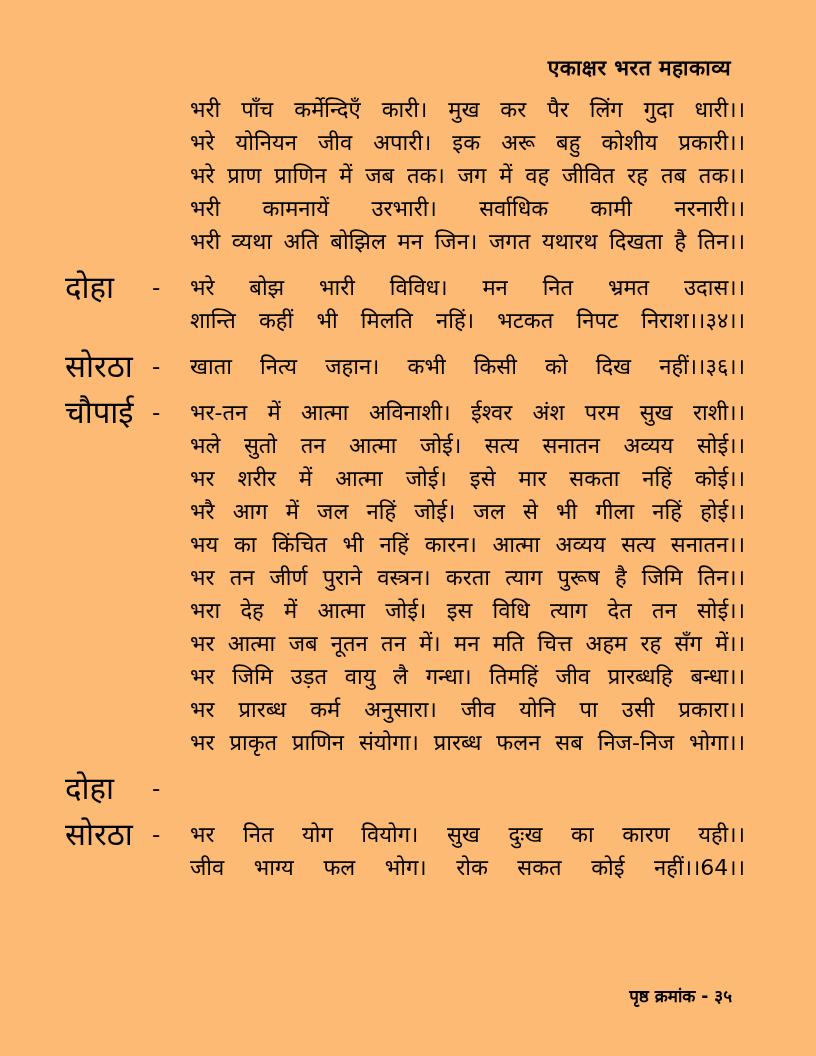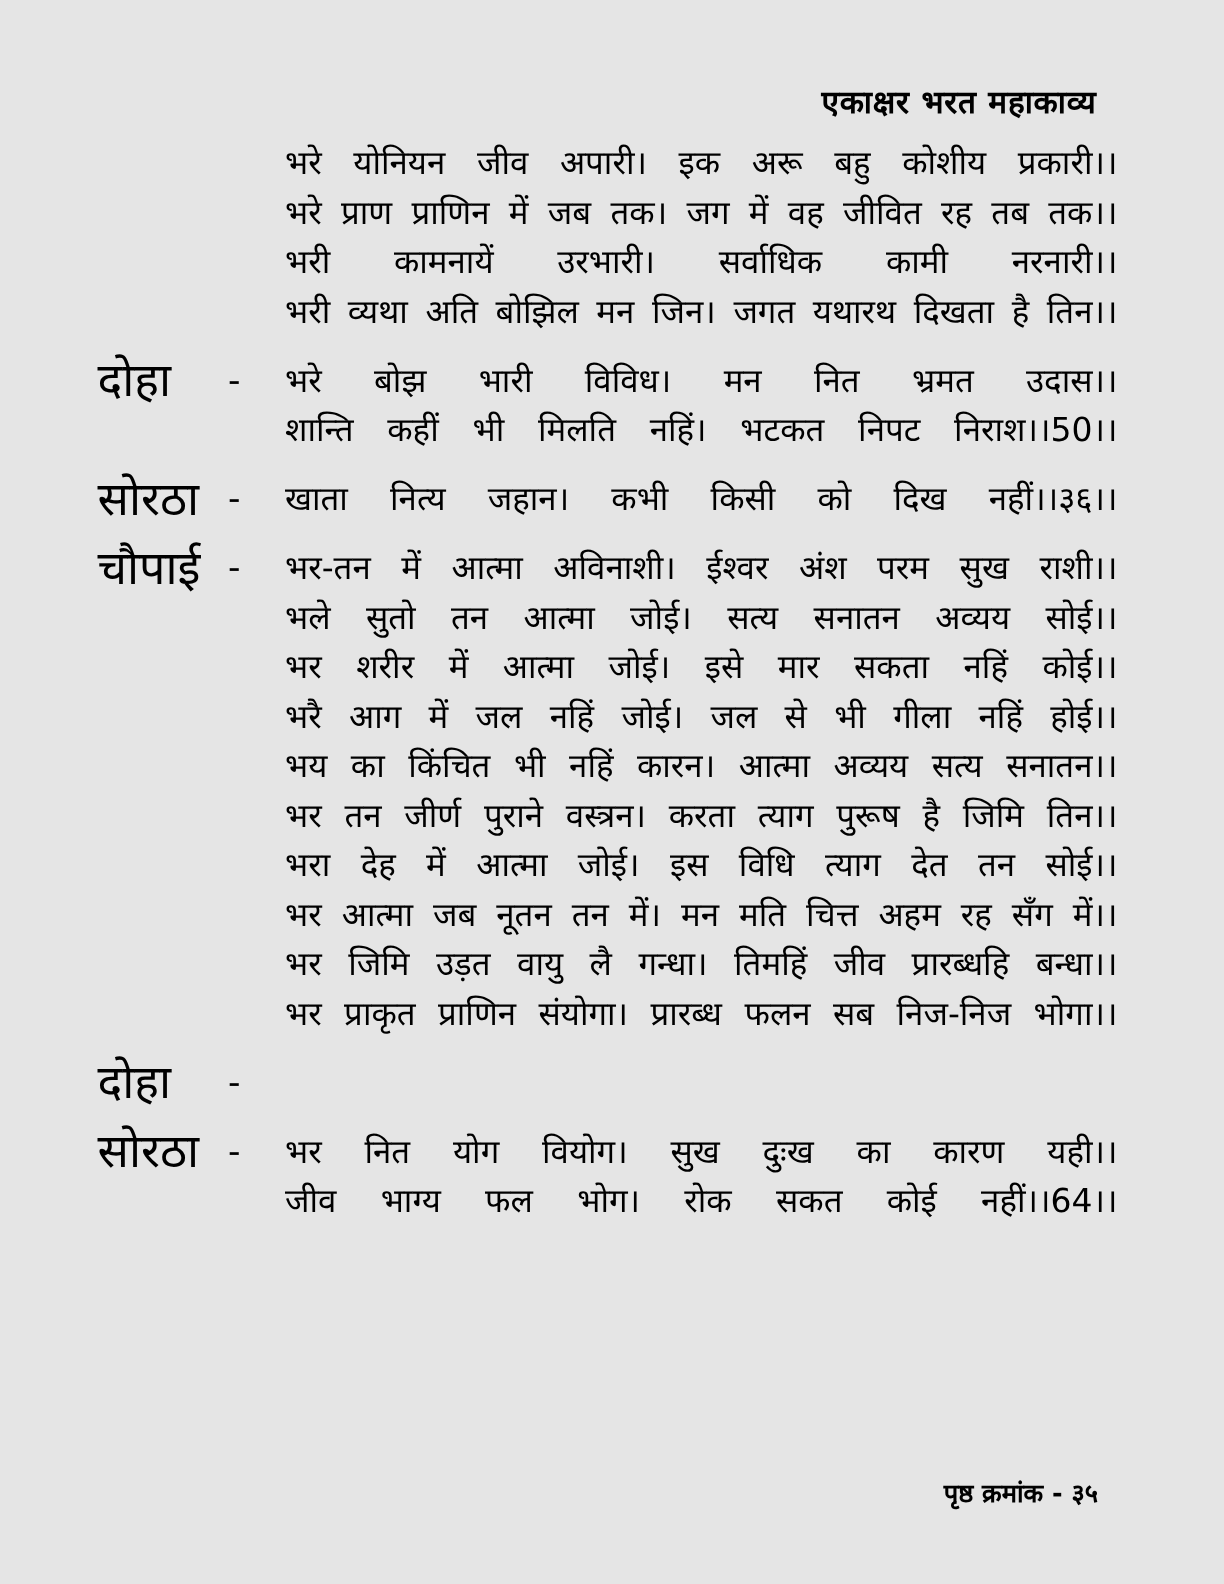--- a/index.html
+++ b/index.html
@@ -4,21 +4,21 @@
 <style>
   html, body {
     margin: 0;
     padding: 0;
     background: #ffffff;
   }
   .page {
     position: relative;
     width: 816px;
     height: 1056px;
-    background: #e5e5e5;
+    background: #fdba74;
     color: #000000;
     font-family: "DejaVu Sans", sans-serif;
     overflow: hidden;
     box-sizing: border-box;
     padding-top: 55px;
   }
   .content {
     margin-left: 65px;
     width: 680px;
   }
@@ -77,33 +77,34 @@
 
 <div class="page">
   <div class="content">
 
     <div class="page-header">एकाक्षर भरत महाकाव्य</div>
 
     <div class="verse-block first">
       <div class="label-col"></div>
       <div class="dash-col"></div>
       <div class="lines-col">
+        <div class="verse-line">भरी पाँच कर्मेन्दिएँ कारी। मुख कर पैर लिंग गुदा धारी।।</div>
         <div class="verse-line">भरे योनियन जीव अपारी। इक अरू बहु कोशीय प्रकारी।।</div>
         <div class="verse-line">भरे प्राण प्राणिन में जब तक। जग में वह जीवित रह तब तक।।</div>
         <div class="verse-line">भरी कामनायें उरभारी। सर्वाधिक कामी नरनारी।।</div>
         <div class="verse-line">भरी व्यथा अति बोझिल मन जिन। जगत यथारथ दिखता है तिन।।</div>
       </div>
     </div>
 
     <div class="verse-block">
       <div class="label-col">दोहा</div>
       <div class="dash-col">-</div>
       <div class="lines-col">
         <div class="verse-line">भरे बोझ भारी विविध। मन नित भ्रमत उदास।।</div>
-        <div class="verse-line">शान्ति कहीं भी मिलति नहिं। भटकत निपट निराश।।50।।</div>
+        <div class="verse-line">शान्ति कहीं भी मिलति नहिं। भटकत निपट निराश।।३४।।</div>
       </div>
     </div>
 
     <div class="verse-block">
       <div class="label-col">सोरठा</div>
       <div class="dash-col">-</div>
       <div class="lines-col">
         <div class="verse-line">खाता नित्य जहान। कभी किसी को दिख नहीं।।३६।।</div>
       </div>
     </div>
@@ -114,20 +115,21 @@
       <div class="lines-col">
         <div class="verse-line">भर-तन में आत्मा अविनाशी। ईश्वर अंश परम सुख राशी।।</div>
         <div class="verse-line">भले सुतो तन आत्मा जोई। सत्य सनातन अव्यय सोई।।</div>
         <div class="verse-line">भर शरीर में आत्मा जोई। इसे मार सकता नहिं कोई।।</div>
         <div class="verse-line">भरै आग में जल नहिं जोई। जल से भी गीला नहिं होई।।</div>
         <div class="verse-line">भय का किंचित भी नहिं कारन। आत्मा अव्यय सत्य सनातन।।</div>
         <div class="verse-line">भर तन जीर्ण पुराने वस्त्रन। करता त्याग पुरूष है जिमि तिन।।</div>
         <div class="verse-line">भरा देह में आत्मा जोई। इस विधि त्याग देत तन सोई।।</div>
         <div class="verse-line">भर आत्मा जब नूतन तन में। मन मति चित्त अहम रह सँग में।।</div>
         <div class="verse-line">भर जिमि उड़त वायु लै गन्धा। तिमहिं जीव प्रारब्धहि बन्धा।।</div>
+        <div class="verse-line">भर प्रारब्ध कर्म अनुसारा। जीव योनि पा उसी प्रकारा।।</div>
         <div class="verse-line">भर प्राकृत प्राणिन संयोगा। प्रारब्ध फलन सब निज-निज भोगा।।</div>
       </div>
     </div>
 
     <div class="verse-block">
       <div class="label-col">दोहा</div>
       <div class="dash-col">-</div>
     </div>
 
     <div class="verse-block">

